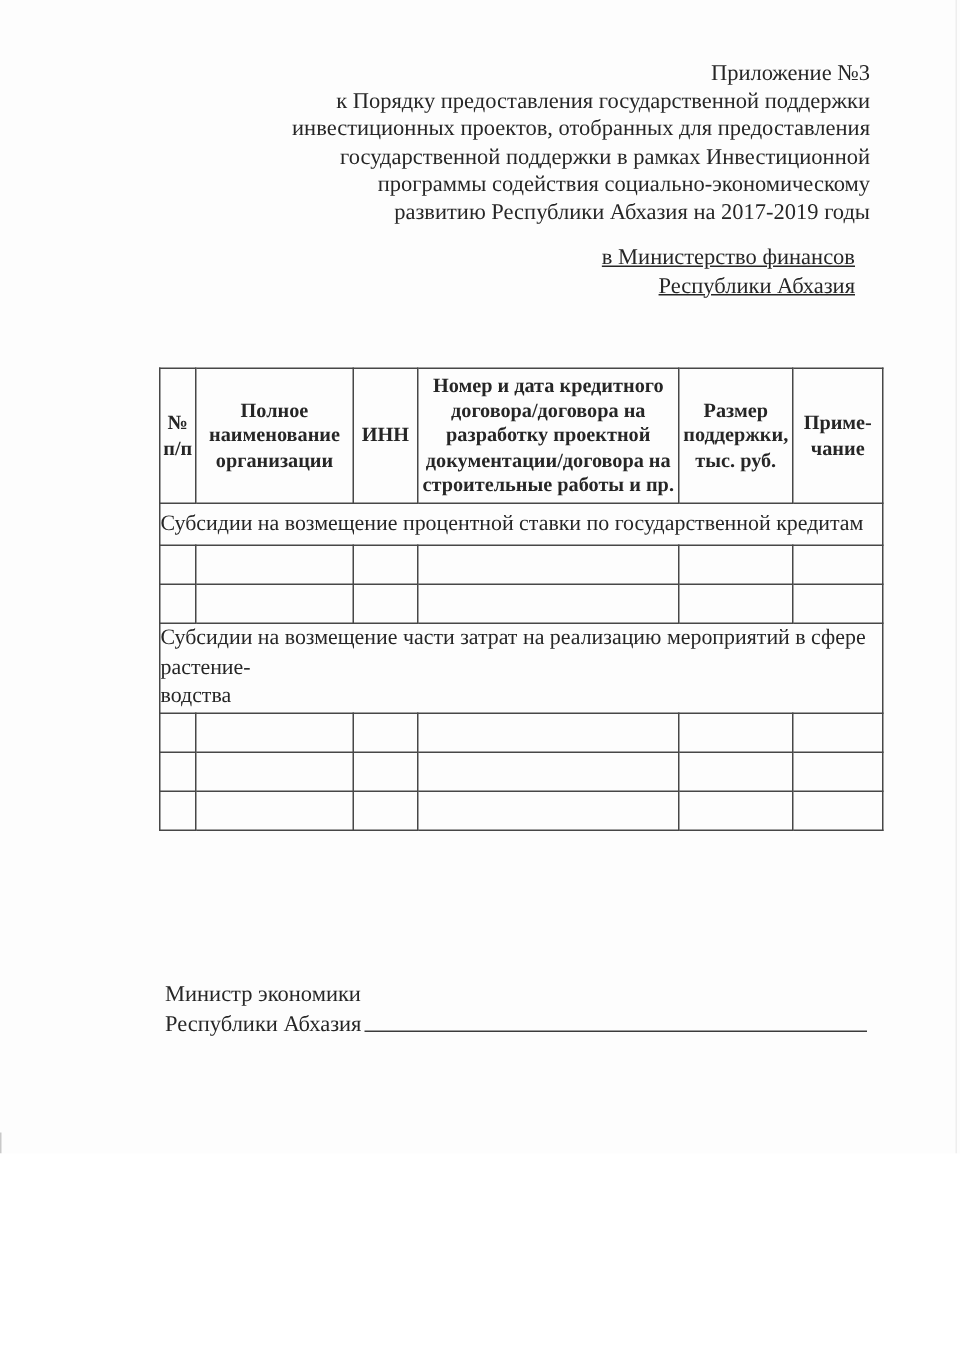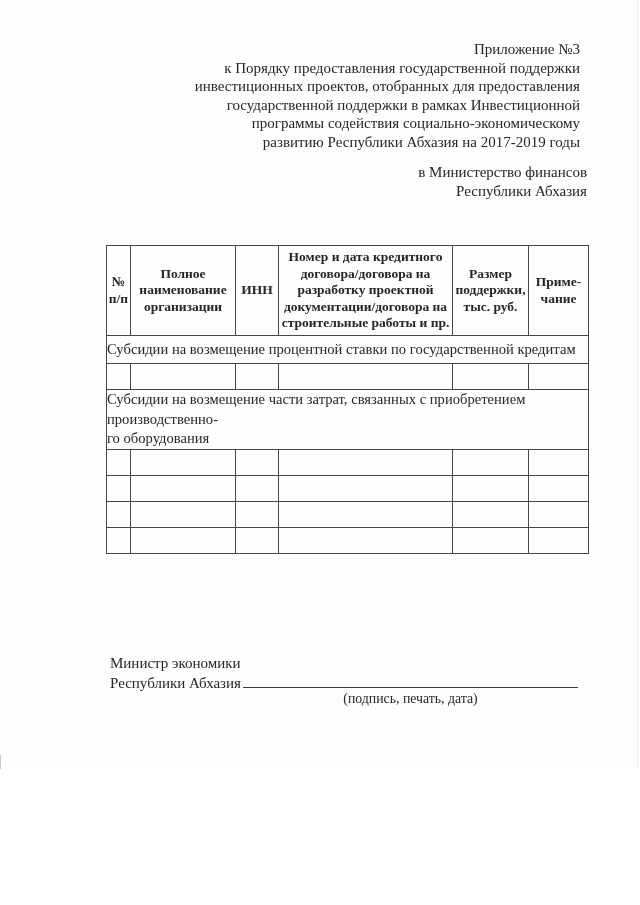--- a/index.html
+++ b/index.html
@@ -16,23 +16,23 @@
     overflow: hidden;
   }
   .pre { white-space: pre-line; }
 
   .appendix-note {
     position: absolute; top: 40px; right: 60px;
     width: 480px; text-align: right;
     font-size: 15px; line-height: 18.6px;
   }
   .addressee {
-    position: absolute; top: 163px; right: 53px;
+    position: absolute; top: 163px; right: 70px;
     width: 300px; text-align: right;
-    font-size: 15px; line-height: 18.6px;
+    font-size: 15px; line-height: 18.6px; text-decoration: underline;
   }
   .doc-title {
     position: absolute; top: 215px; left: 60px; width: 534px;
     text-align: center; font-size: 15.5px;
   }
 
   table.form {
     position: absolute; top: 245px; left: 106px;
     width: 482px;
     border-collapse: collapse; table-layout: fixed;
@@ -130,33 +130,33 @@
       </tr>
       <tr class="empty-row">
         <td></td>
           <td></td>
           <td></td>
           <td></td>
           <td></td>
           <td></td>
       </tr>
 
-      <tr>
-        <td class="section-cell pre h2" colspan="6">Субсидии на возмещение части затрат, связанных с приобретением производственно-
-го оборудования</td>
-      </tr>
       <tr class="empty-row">
         <td></td>
           <td></td>
           <td></td>
           <td></td>
           <td></td>
           <td></td>
       </tr>
 
+      <tr>
+        <td class="section-cell pre h2" colspan="6">Субсидии на возмещение части затрат на реализацию мероприятий в сфере растение-
+водства</td>
+      </tr>
       <tr class="empty-row">
         <td></td>
           <td></td>
           <td></td>
           <td></td>
           <td></td>
           <td></td>
       </tr>
 
       <tr class="empty-row">
@@ -175,18 +175,17 @@
           <td></td>
           <td></td>
           <td></td>
       </tr>
     </tbody>
   </table>
 
   <div class="minister pre">Министр экономики
 Республики Абхазия</div>
   <div class="sig-line"></div>
-  <div class="sig-caption">(подпись, печать, дата)</div>
 
   <div class="artifact-dash"></div>
   <div class="page-edge-right"></div>
   <div class="page-edge-corner"></div>
 </div>
 
 </body></html>

